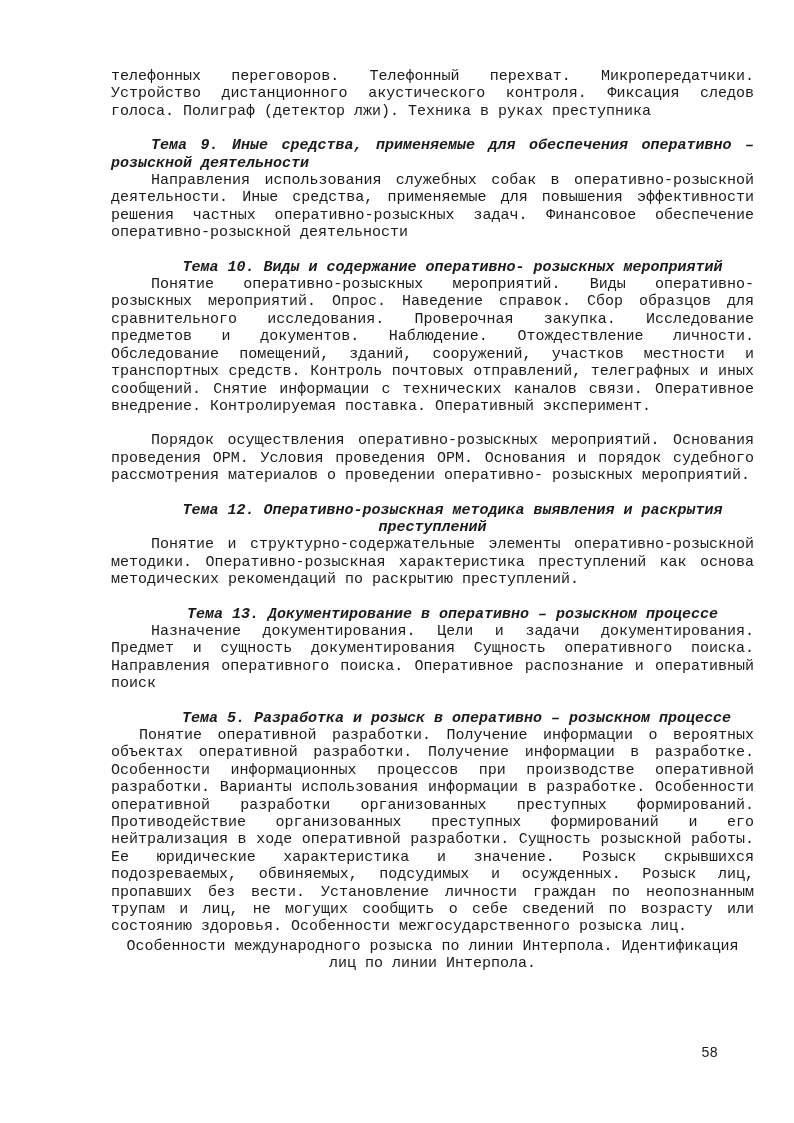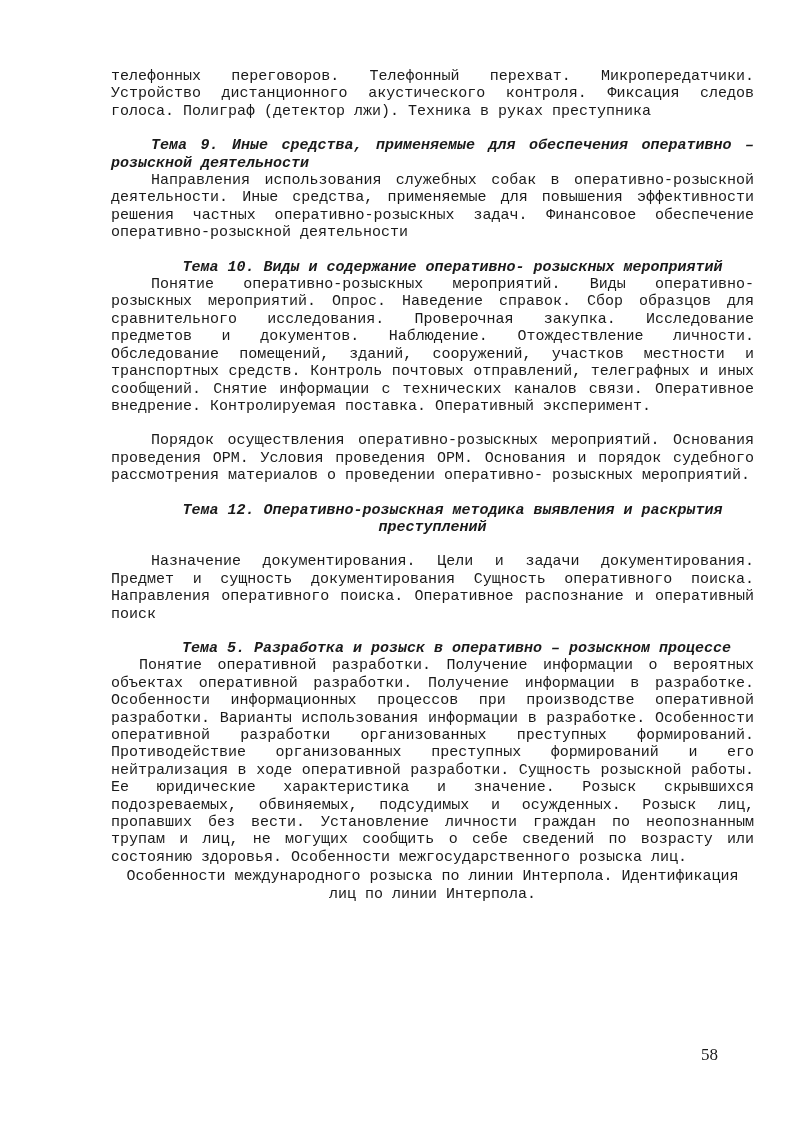--- a/index.html
+++ b/index.html
@@ -15,21 +15,21 @@
   .heading {
     font-weight: bold; font-style: italic; text-indent: 40px;
     text-align: center;
   }
   .heading.justify { text-align: justify; }
   .gap { height: 17px; }
   .h14 { text-indent: 48px; }
   .p14 { text-indent: 28px; }
   .pagenum {
     position: absolute; left: 690px; top: 1045px; width: 28px; text-align: right;
-    font-family: Liberation Serif, serif; font-size: 17px; color: #1a1a1a;
+    font-family: Liberation Mono, monospace; font-size: 14px; color: #1a1a1a;
   }
 </style>
 </head>
 <body>
 
 <div class="page">
   <p>телефонных переговоров. Телефонный перехват. Микропередатчики. Устройство дистанционного акустического контроля. Фиксация следов голоса. Полиграф (детектор лжи). Техника в руках преступника</p>
   <div class="gap"></div>
 
   <section>
@@ -44,24 +44,26 @@
   </section>
   <div class="gap"></div>
 
   <section>
     <p class="indent">Порядок осуществления оперативно-розыскных мероприятий. Основания проведения ОРМ. Условия проведения ОРМ. Основания и порядок судебного рассмотрения материалов о проведении оперативно- розыскных мероприятий.</p>
   </section>
   <div class="gap"></div>
 
   <section>
     <p class="heading">Тема 12. Оперативно-розыскная методика выявления и раскрытия преступлений</p>
+    <p class="indent">Понятие и структурно-содержательные элементы оперативно-розыскной методики. Оперативно-розыскная характеристика преступлений как основа методических рекомендаций по раскрытию преступлений.</p>
   </section>
   <div class="gap"></div>
 
   <section>
+    <p class="heading">Тема 13. Документирование в оперативно – розыскном процессе</p>
     <p class="indent">Назначение документирования. Цели и задачи документирования. Предмет и сущность документирования Сущность оперативного поиска. Направления оперативного поиска. Оперативное распознание и оперативный поиск</p>
   </section>
   <div class="gap"></div>
 
   <section>
     <p class="heading h14">Тема 5. Разработка и розыск в оперативно – розыскном процессе</p>
     <p class="p14">Понятие оперативной разработки. Получение информации о вероятных объектах оперативной разработки. Получение информации в разработке. Особенности информационных процессов при производстве оперативной разработки. Варианты использования информации в разработке. Особенности оперативной разработки организованных преступных формирований. Противодействие организованных преступных формирований и его нейтрализация в ходе оперативной разработки. Сущность розыскной работы. Ее юридические характеристика и значение. Розыск скрывшихся подозреваемых, обвиняемых, подсудимых и осужденных. Розыск лиц, пропавших без вести. Установление личности граждан по неопознанным трупам и лиц, не могущих сообщить о себе сведений по возрасту или состоянию здоровья. Особенности межгосударственного розыска лиц.</p>
     <p style="text-align:center; margin-top:2px;">Особенности международного розыска по линии Интерпола. Идентификация лиц по линии Интерпола.</p>
   </section>
   <div class="gap"></div>

